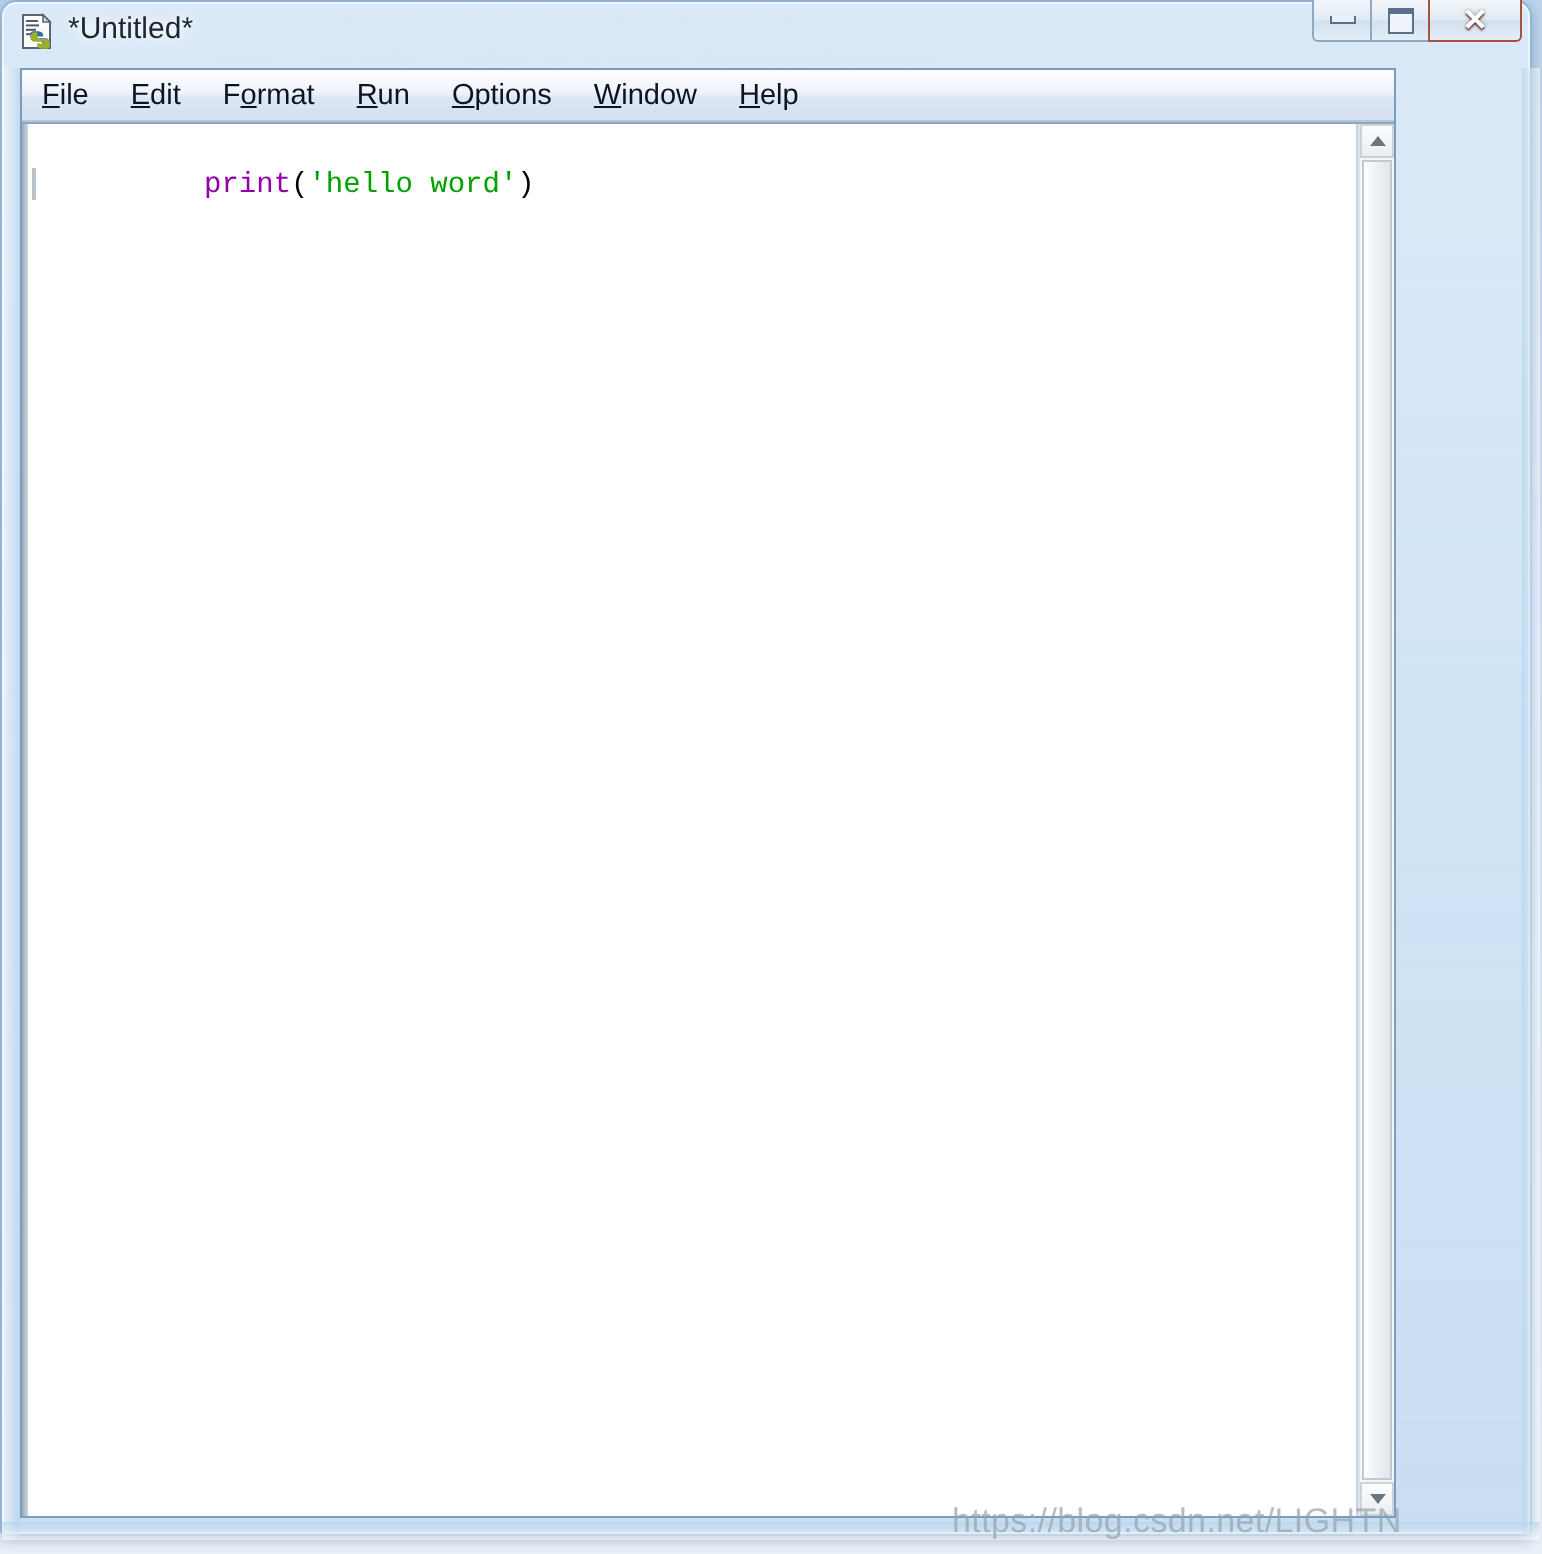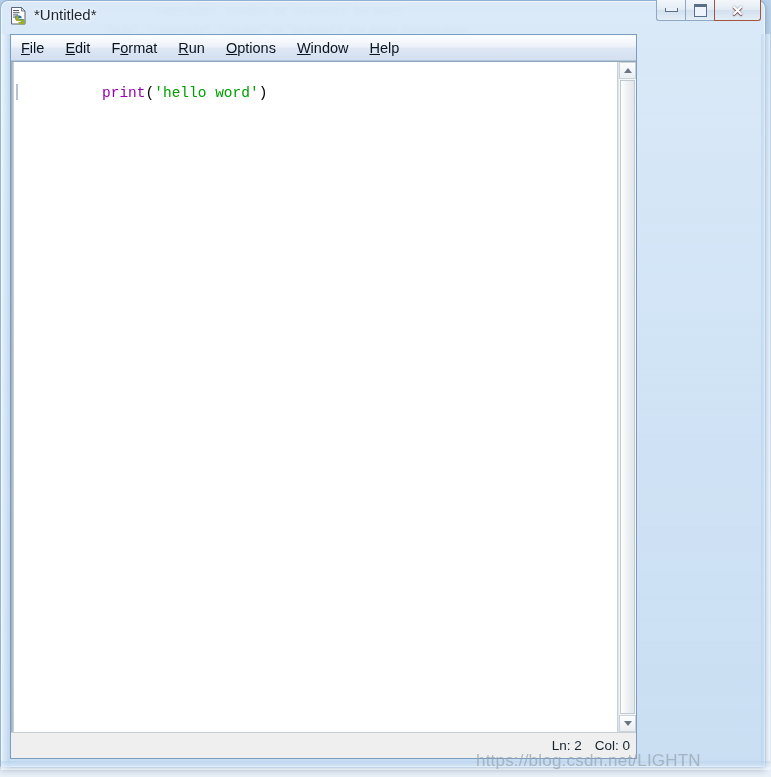--- a/index.html
+++ b/index.html
@@ -129,21 +129,21 @@
     font-weight: bold;
     font-family: "Liberation Sans", sans-serif;
     line-height: 1;
     text-shadow: 0 1px 1px rgba(90,20,10,.85), 0 0 2px rgba(0,0,0,.4);
   }
 
   
   #client {
     position: absolute;
     left: 10px; top: 34px;
-    width: 627px;
+    width: 688px;
     height: 725px;
     background: #f0f0f0;
     border: 1px solid #7a9cbe;
     box-sizing: border-box;
     display: flex;
     flex-direction: column;
   }
 
   
   #menubar {
@@ -351,21 +351,17 @@
         </div>
         <div id="sb-track">
           <div id="sb-thumb"></div>
         </div>
         <div class="sb-button">
           <span class="sb-arrow-down"></span>
         </div>
       </div>
     </div>
 
-    <div id="statusbar">
-      <span class="status-cell">Ln: 2</span>
-      <span class="status-cell">Col: 0</span>
-    </div>
 
   </div>
 </div>
 
 <div id="watermark">https://blog.csdn.net/LIGHTN</div>
 
 </body></html>

